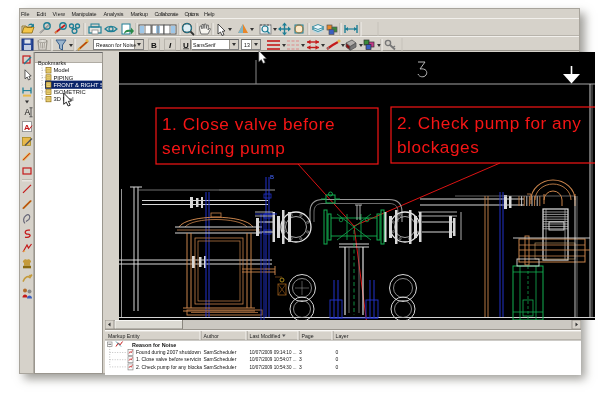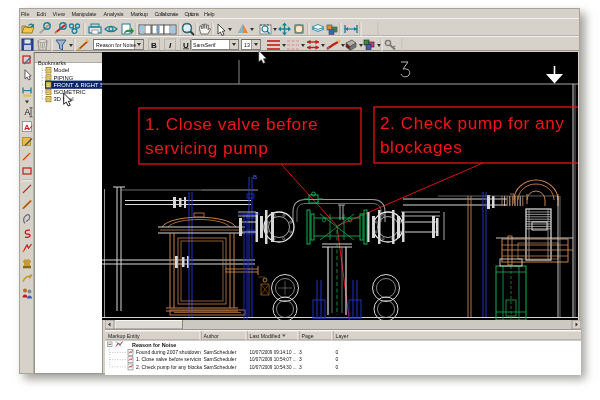--- a/index.html
+++ b/index.html
@@ -320,21 +320,21 @@
         <line x1="12" y1="27" x2="15" y2="27" stroke="#b09a40" stroke-width="0.6"></line>
         <line x1="12" y1="28.6" x2="15" y2="28.6" stroke="#b09a40" stroke-width="0.6"></line>
         <text x="18.5" y="30" font-size="5.8" fill="#111" font-family="Liberation Sans, sans-serif">ISOMETRIC</text>
         <rect x="11" y="32.4" width="5" height="5.4" stroke="#8a6a10" fill="#f4d87a" stroke-width="0.7"></rect>
         <line x1="12" y1="34.2" x2="15" y2="34.2" stroke="#b09a40" stroke-width="0.6"></line>
         <line x1="12" y1="35.8" x2="15" y2="35.8" stroke="#b09a40" stroke-width="0.6"></line>
         <text x="18.5" y="37.2" font-size="5.8" fill="#111" font-family="Liberation Sans, sans-serif">3D M    el</text>
       </svg>
   </div>
 
-  <div class="abs" style="left:82px;top:43px;width:476px;height:268px;background:#000;">
+  <div class="abs" style="left:99px;top:43px;width:476px;height:268px;background:#000;">
     <svg id="cadsvg" width="476" height="266" viewBox="0 0 476 266" style="position:absolute;left:0;top:2px">
         <line x1="0" y1="30" x2="476" y2="30" stroke="#6e6e6e" stroke-width="1.4"></line>
         <line x1="137" y1="6" x2="137" y2="30" stroke="#888" stroke-width="1"></line>
         <path d="M299,8 l7,0 l-5,7 c6,-1 8,3 6,6 c-2,3 -7,2 -8,-1" stroke="#b8b8b8" stroke-width="1" fill="none"></path>
         <line x1="452.5" y1="12" x2="452.5" y2="21" stroke="#fff" stroke-width="1.6"></line>
         <path d="M444,20 L461,20 L452.5,29.5 Z" stroke="none" stroke-width="1" fill="#fff"></path>
         <line x1="0" y1="263.5" x2="476" y2="263.5" stroke="#d4d4d4" stroke-width="1.2"></line>
         <rect x="68" y="256" width="75" height="5" stroke="#c8834b" fill="none" stroke-width="0.9"></rect>
         <line x1="72" y1="258.5" x2="139" y2="258.5" stroke="#c8834b" stroke-width="0.7"></line>
         <line x1="471" y1="30" x2="471" y2="263" stroke="#cfcfcf" stroke-width="1"></line>

